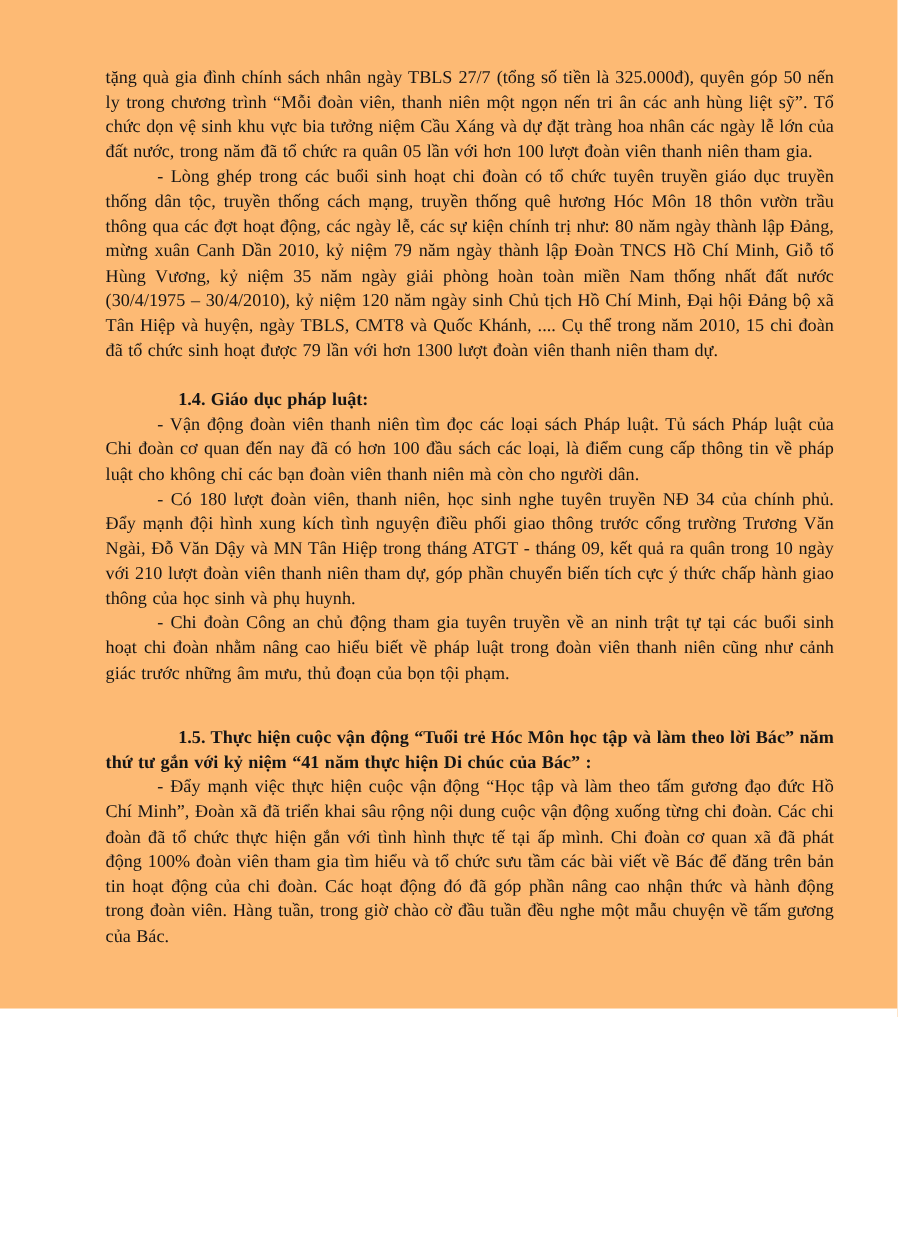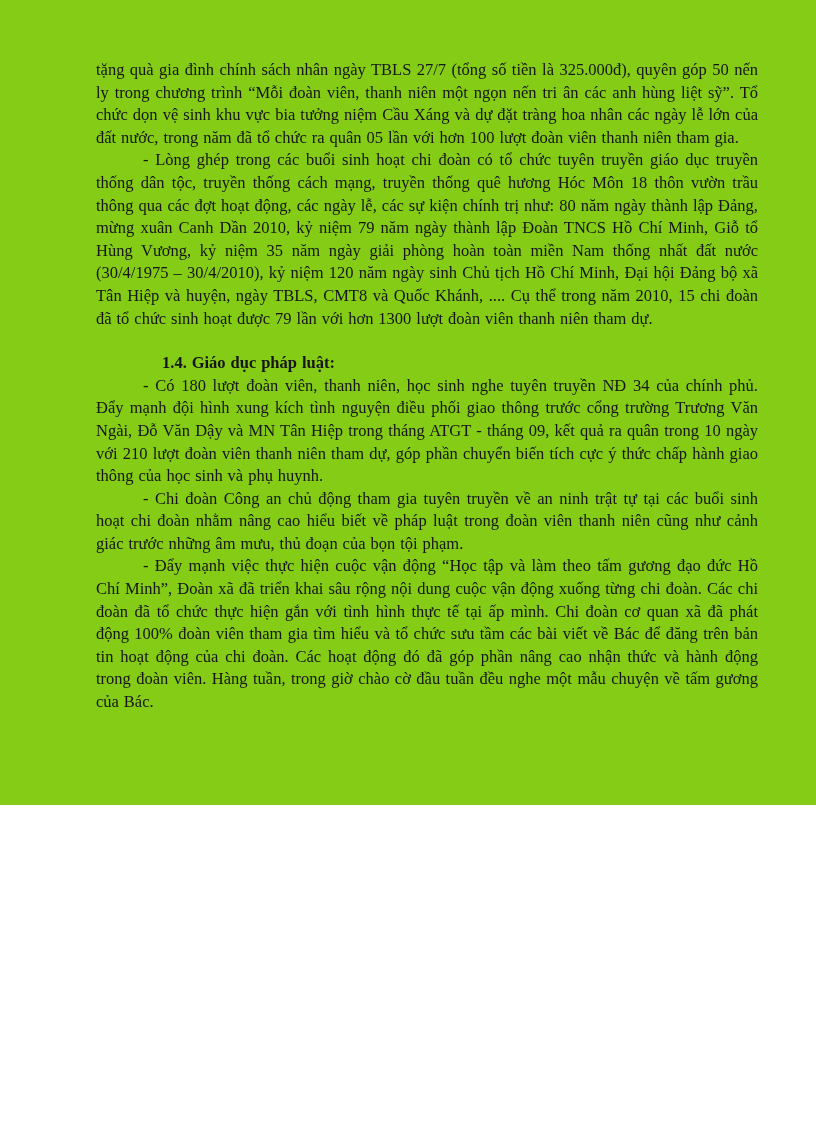--- a/index.html
+++ b/index.html
@@ -3,22 +3,22 @@
 <meta charset="utf-8">
 <style>
   html, body {
     margin: 0;
     padding: 0;
     background: #ffffff;
   }
   .page {
     position: relative;
     width: 816px;
-    height: 805px;
-    background: #84cc16;
+    height: 917px;
+    background: #fdba74;
     overflow: hidden;
     font-family: "Liberation Serif", "DejaVu Serif", serif;
     color: #151515;
   }
   .content {
     position: absolute;
     left: 96px;
     top: 59px;
     width: 662px;
     font-size: 16.5px;
@@ -63,22 +63,24 @@
 </style>
 </head>
 <body>
 
 <div class="page">
 
   <div class="content">
     <p class="para-noindent">tặng quà gia đình chính sách nhân ngày TBLS 27/7 (tổng số tiền là 325.000đ), quyên góp 50 nến ly trong chương trình “Mỗi đoàn viên, thanh niên một ngọn nến tri ân các anh hùng liệt sỹ”. Tổ chức dọn vệ sinh khu vực bia tưởng niệm Cầu Xáng và dự đặt tràng hoa nhân các ngày lễ lớn của đất nước, trong năm đã tổ chức ra quân 05 lần với hơn 100 lượt đoàn viên thanh niên tham gia.</p>
     <p class="para">- Lòng ghép trong các buổi sinh hoạt chi đoàn có tổ chức tuyên truyền giáo dục truyền thống dân tộc, truyền thống cách mạng, truyền thống quê hương Hóc Môn 18 thôn vườn trầu thông qua các đợt hoạt động, các ngày lễ, các sự kiện chính trị như: 80 năm ngày thành lập Đảng, mừng xuân Canh Dần 2010, kỷ niệm 79 năm ngày thành lập Đoàn TNCS Hồ Chí Minh, Giỗ tổ Hùng Vương, kỷ niệm 35 năm ngày giải phòng hoàn toàn miền Nam thống nhất đất nước (30/4/1975 – 30/4/2010), kỷ niệm 120 năm ngày sinh Chủ tịch Hồ Chí Minh, Đại hội Đảng bộ xã Tân Hiệp và huyện, ngày TBLS, CMT8 và Quốc Khánh, .... Cụ thể trong năm 2010, 15 chi đoàn đã tổ chức sinh hoạt được 79 lần với hơn 1300 lượt đoàn viên thanh niên tham dự.</p>
     <p class="heading gap-sm">1.4.  Giáo dục pháp luật:</p>
+    <p class="para">- Vận động đoàn viên thanh niên tìm đọc các loại sách Pháp luật. Tủ sách Pháp luật của Chi đoàn cơ quan đến nay đã có hơn 100 đầu sách các loại, là điểm cung cấp thông tin về pháp luật cho không chỉ các bạn đoàn viên thanh niên mà còn cho người dân.</p>
     <p class="para">- Có 180 lượt đoàn viên, thanh niên, học sinh nghe tuyên truyền NĐ 34 của chính phủ. Đẩy mạnh đội hình xung kích tình nguyện điều phối giao thông trước cổng trường Trương Văn Ngài, Đỗ Văn Dậy và MN Tân Hiệp trong tháng ATGT - tháng 09, kết quả ra quân trong 10 ngày với 210 lượt đoàn viên thanh niên tham dự, góp phần chuyển biến tích cực ý thức chấp hành giao thông của học sinh và phụ huynh.</p>
     <p class="para">- Chi đoàn Công an chủ động tham gia tuyên truyền về an ninh trật tự tại các buổi sinh hoạt chi đoàn nhằm nâng cao hiểu biết về pháp luật trong đoàn viên thanh niên cũng như cảnh giác trước những âm mưu, thủ đoạn của bọn tội phạm.</p>
+    <p class="heading gap-md">1.5. Thực hiện cuộc vận động “Tuổi trẻ Hóc Môn học tập và làm theo lời Bác” năm thứ tư gắn với kỷ niệm “41 năm thực hiện Di chúc của Bác” :</p>
     <p class="para">- Đẩy mạnh việc thực hiện cuộc vận động “Học tập và làm theo tấm gương đạo đức Hồ Chí Minh”, Đoàn xã đã triển khai sâu rộng nội dung cuộc vận động xuống từng chi đoàn. Các chi đoàn đã tổ chức thực hiện gắn với tình hình thực tế tại ấp mình. Chi đoàn cơ quan xã đã phát động 100% đoàn viên tham gia tìm hiểu và tổ chức sưu tầm các bài viết về Bác để đăng trên bản tin hoạt động của chi đoàn. Các hoạt động đó đã góp phần nâng cao nhận thức và hành động trong đoàn viên. Hàng tuần, trong giờ chào cờ đầu tuần đều nghe một mẫu chuyện về tấm gương của Bác.</p>
   </div>
 
   <div class="page-number">3</div>
 
   <div class="bottom-rule"></div>
 
 </div>
 
 </body></html>

